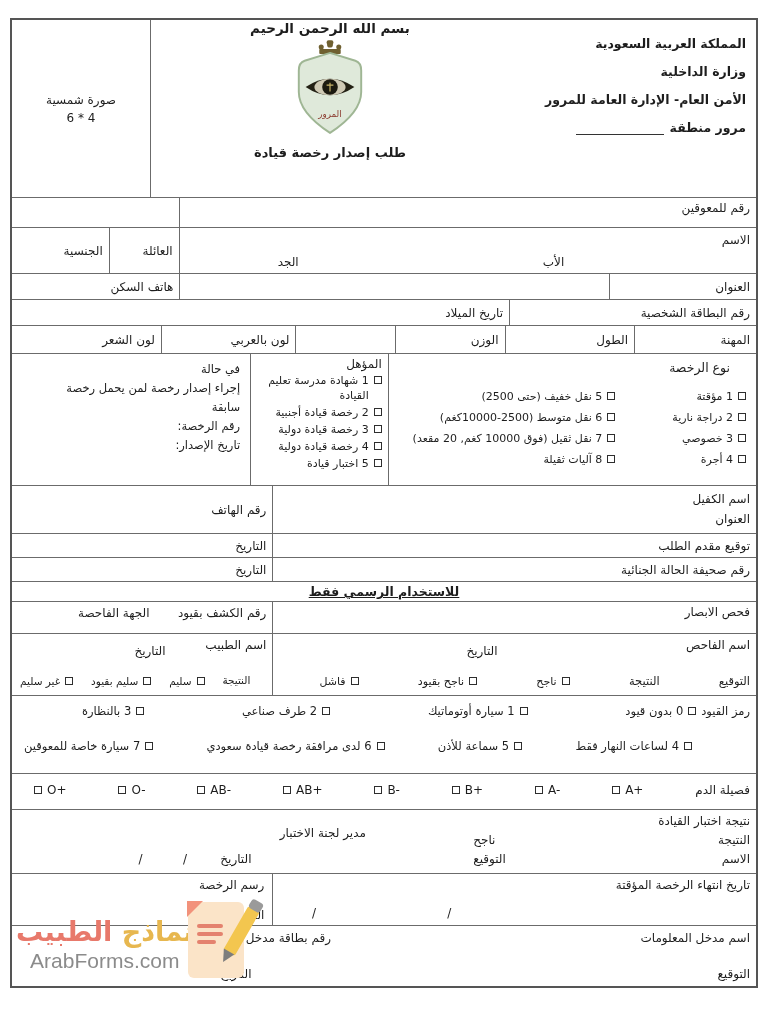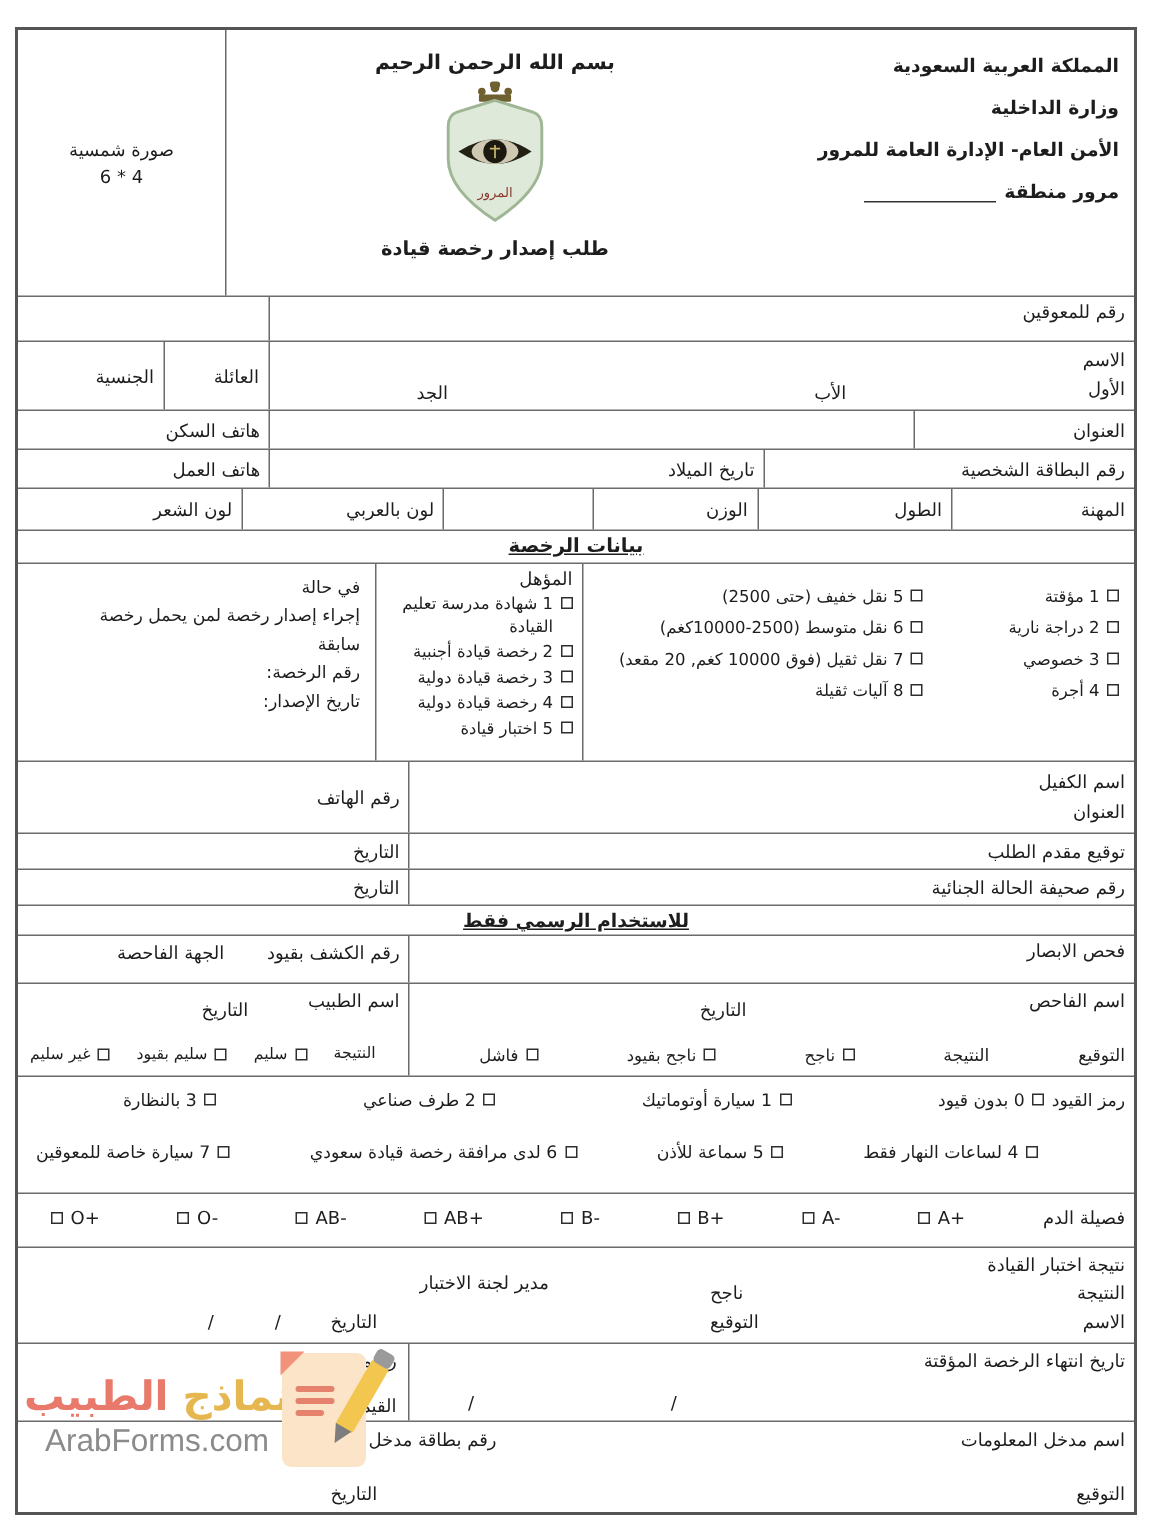--- a/index.html
+++ b/index.html
@@ -17,21 +17,21 @@
   .sec span{text-decoration:underline}
   .cb{display:inline-block;width:8px;height:8px;border:1.2px solid #2e2e2e;background:#fff;flex:none;margin-top:3px}
   .ck{display:flex;gap:5px;align-items:flex-start;font-size:11px;line-height:15px}
   .abs{position:absolute;white-space:nowrap}
   
   .hdr-main{display:flex;flex:1}
   .hdr-right{width:247px;padding:16px 10px 0 0;font-weight:bold;font-size:12.5px}
   .hdr-right .hl{margin-bottom:13px}
   .regline{display:flex;align-items:flex-end;gap:6px}
   .uline{display:inline-block;width:88px;border-bottom:1.5px solid #333;height:13px}
-  .hdr-center{flex:1;text-align:center;padding-top:14px}
+  .hdr-center{flex:1;text-align:center;}
   .bism{font-weight:bold;font-size:13.5px}
   .ftitle{font-weight:bold;font-size:13px;margin-top:4px}
   .photo{width:138px;display:flex;flex-direction:column;align-items:center;justify-content:center;font-size:12px;gap:4px;border-left:none}
   
   .lt-title{padding:6px 26px 0 0;font-size:12.5px}
   .lt-grid{display:grid;grid-template-columns:37% 63%;row-gap:6px;margin-top:14px;padding:0 10px 0 4px}
   .q-items{display:flex;flex-direction:column;gap:2px;padding:2px 6px}
   .prev-lines{padding:6px 10px;font-size:11.5px;line-height:19px}
   .flexline{display:flex;justify-content:space-between;align-items:flex-start}
   .wm{position:absolute;left:16px;top:916px;z-index:6}
@@ -91,21 +91,20 @@
     <div class="cell ct" style="width:77.6%">
       <span class="lbl">رقم للمعوقين</span>
     </div>
     <div class="cell" style="width:22.4%"></div>
   </div>
 
   <div class="row" style="height:46px">
     <div class="cell" style="width:77.6%">
       <div style="padding:3px 6px;font-size:12px;line-height:19px">
         <div class="lbl">الاسم</div>
-        <div class="lbl">الأول</div>
       </div>
       <span class="abs lbl" style="left:63%;bottom:4px">الأب</span>
       <span class="abs lbl" style="left:17%;bottom:4px">الجد</span>
     </div>
     <div class="cell cl" style="width:9.4%">
       <span class="lbl">العائلة</span>
     </div>
     <div class="cell cl" style="width:13%">
       <span class="lbl">الجنسية</span>
     </div>
@@ -121,23 +120,20 @@
     </div>
   </div>
 
   <div class="row" style="height:26px">
     <div class="cell cl" style="width:33.2%">
       <span class="lbl">رقم البطاقة الشخصية</span>
     </div>
     <div class="cell cl" style="width:44.3%">
       <span class="lbl">تاريخ الميلاد</span>
     </div>
-    <div class="cell cl" style="width:22.5%">
-      <span class="lbl">هاتف العمل</span>
-    </div>
   </div>
 
   <div class="row" style="height:28px">
     <div class="cell cl" style="width:16.4%">
         <span class="lbl">المهنة</span>
       </div>
     <div class="cell cl" style="width:17.4%">
         <span class="lbl">الطول</span>
       </div>
     <div class="cell cl" style="width:14.7%">
@@ -145,26 +141,24 @@
       </div>
     <div class="cell" style="width:13.4%"></div>
     <div class="cell cl" style="width:18.1%">
         <span class="lbl">لون بالعربي</span>
       </div>
     <div class="cell cl" style="width:20%">
         <span class="lbl">لون الشعر</span>
       </div>
   </div>
 
-  <div class="row sec" style="height:22px">
-    <span>بيانات الرخصة</span>
-  </div>
 
   <div class="row" style="height:132px">
     <div class="cell" style="width:49.5%">
+      <div class="lt-title lbl">نوع الرخصة</div>
       <div class="lt-grid">
         <span class="ck">
             <span class="cb"></span>
             <span>1 مؤقتة</span>
           </span>
         <span class="ck">
             <span class="cb"></span>
             <span>5 نقل خفيف (حتى 2500)</span>
           </span>
         <span class="ck">

